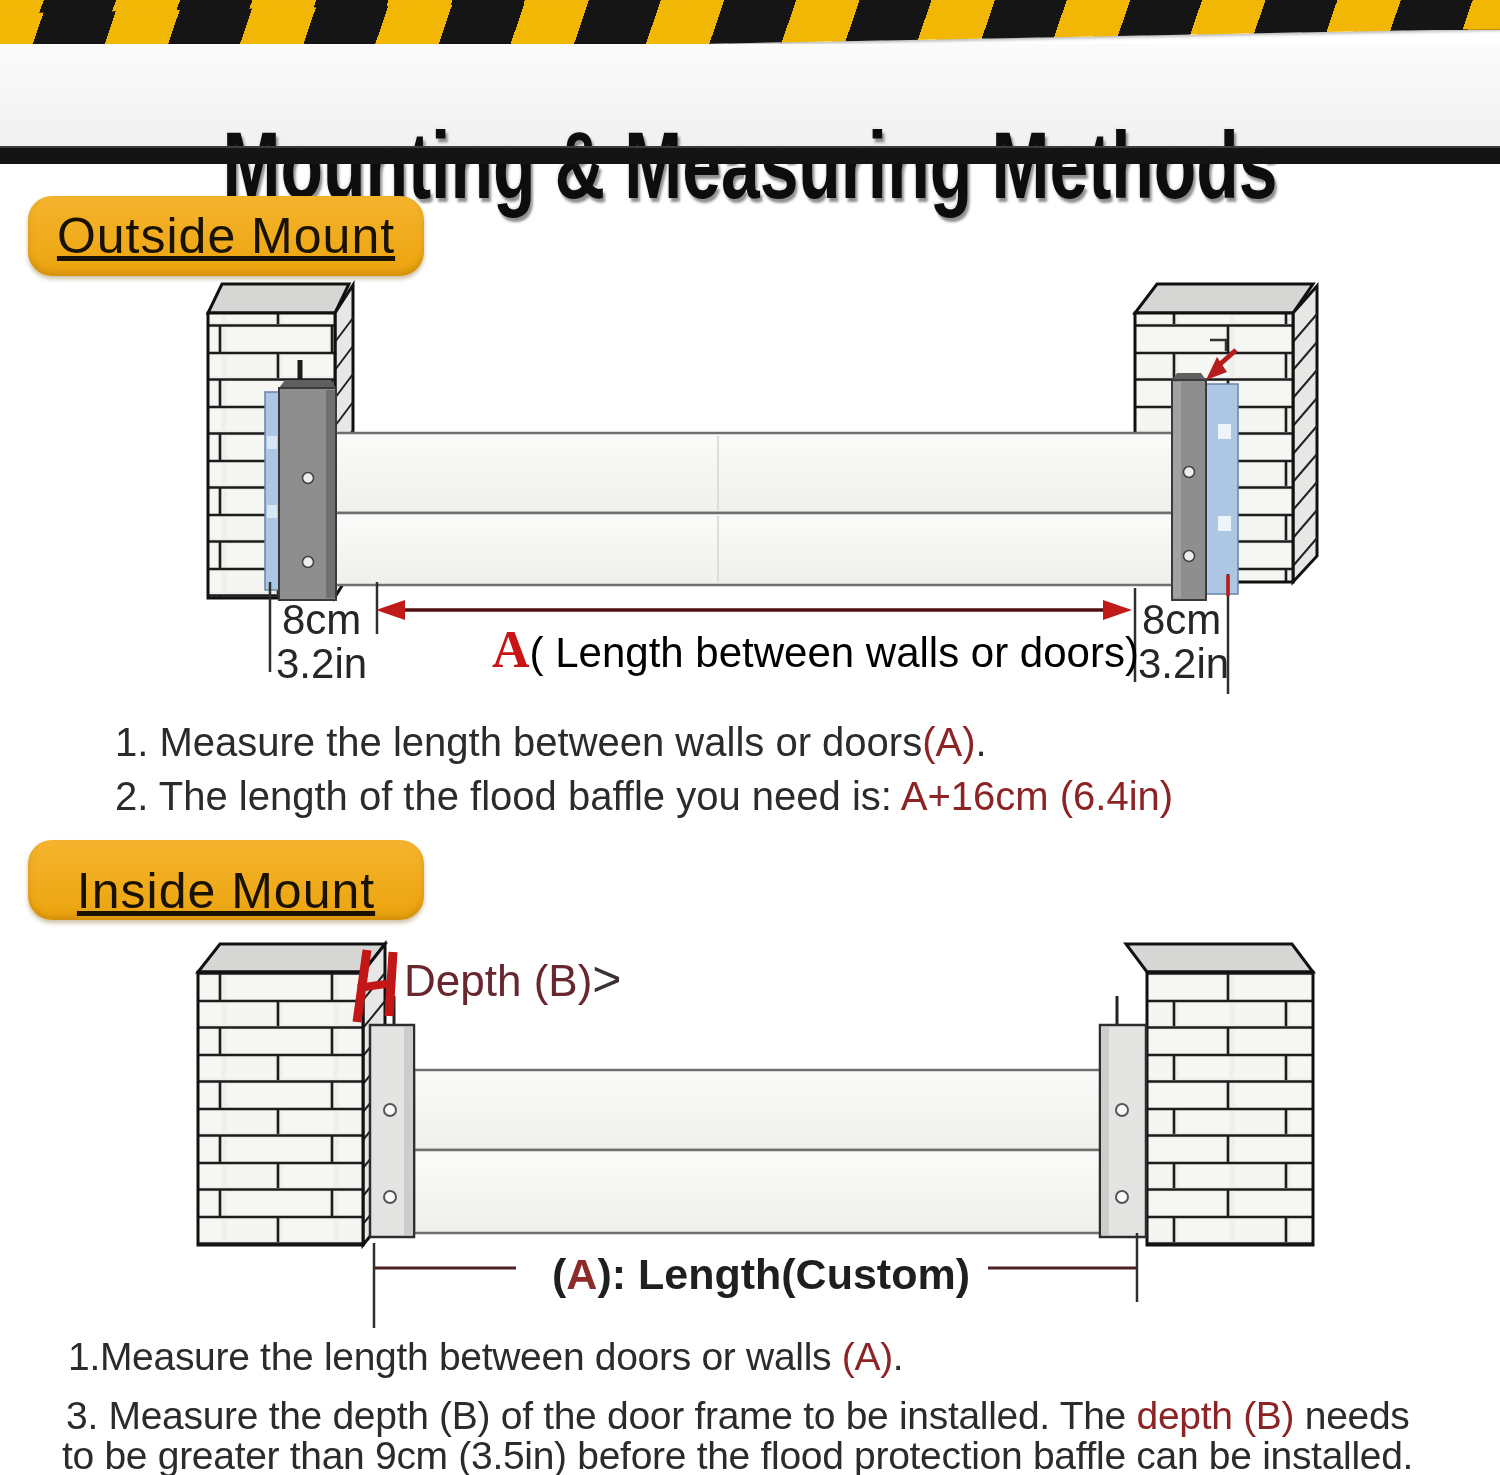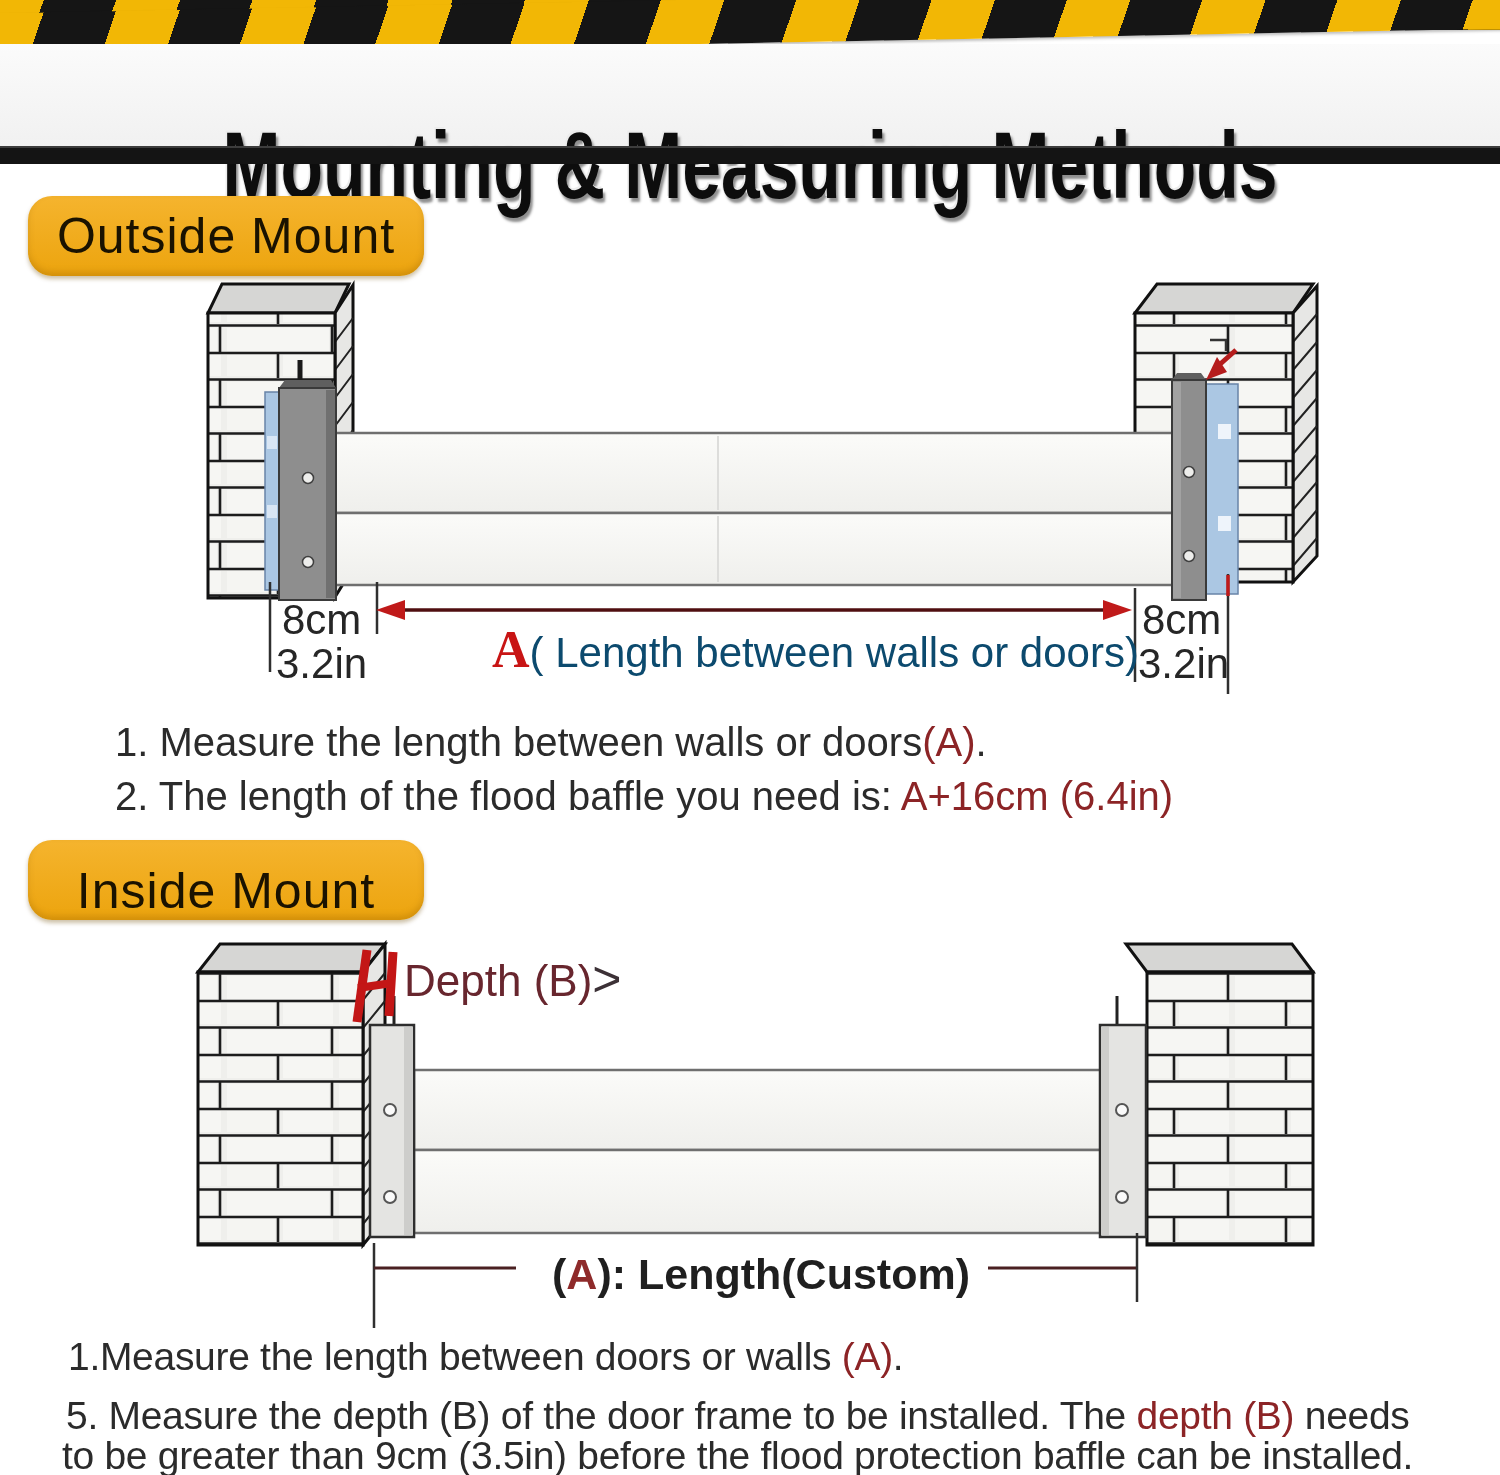--- a/index.html
+++ b/index.html
@@ -31,33 +31,33 @@
     position:absolute;top:146px;left:0;width:1500px;height:16px;
     background:#141414;border-top:2px solid #3d3d3d;
   }
 
   
   .badge{
     position:absolute;left:28px;width:396px;height:80px;border-radius:24px;
     background:linear-gradient(180deg,#f5b42e,#eca40e);
     box-shadow:0 3px 4px rgba(110,75,0,.35), inset 0 -4px 6px rgba(150,95,0,.3);
     display:flex;align-items:center;justify-content:center;
-    font-size:50px;color:#1a1200;letter-spacing:1px;
+    font-size:50px;color:#1a1200;letter-spacing:1px;text-decoration:underline;
   }
   .badge-outside{top:196px;}
   .badge-inside{top:840px;align-items:flex-end;}
 
   
   svg.diagram{position:absolute;left:0;}
 
   
   .meas{font-size:42px;color:#262626;}
   .span-a{display:flex;align-items:baseline;}
   .span-a .var{font-size:52px;font-weight:bold;color:#c81414;font-family:"Liberation Serif",serif;}
-  .span-a .desc{font-size:42px;color:#0c4a6e;}
+  .span-a .desc{font-size:42px;color:#000000;}
   .depth-note{display:flex;align-items:baseline;}
   .depth-note .lab{font-size:44px;color:#68262e;}
   .depth-note .op{font-size:50px;color:#3c3136;}
   .depth-note .val{font-size:48px;color:#a02a33;}
   .dim-custom{font-size:43px;color:#1f1f1f;font-weight:bold;}
   .dim-custom .var{color:#8e2a2a;}
 
   
   .step{font-size:40px;color:#2b2b2b;}
   .step .hl{color:#8c2426;}
@@ -247,18 +247,18 @@
 </div>
 <div class="ov dim-custom" style="left:552px;top:1250px">
   <span>(</span><span class="var">A</span><span>): Length(Custom)</span>
 </div>
 
 <div class="steps-bottom">
   <div class="ov step" style="left:68px;top:1335px">
     <span>1.Measure the length between doors or walls </span><span class="hl">(A)</span><span>.</span>
   </div>
   <div class="ov step" style="left:66px;top:1394px">
-    <span>5. Measure the depth (B) of the door frame to be installed. The </span><span class="hl">depth (B)</span><span> needs</span>
+    <span>3. Measure the depth (B) of the door frame to be installed. The </span><span class="hl">depth (B)</span><span> needs</span>
   </div>
   <div class="ov step" style="left:62px;top:1434px">
     <span>to be greater than 9cm (3.5in) before the flood protection baffle can be installed.</span>
   </div>
 </div>
 
 </body></html>

